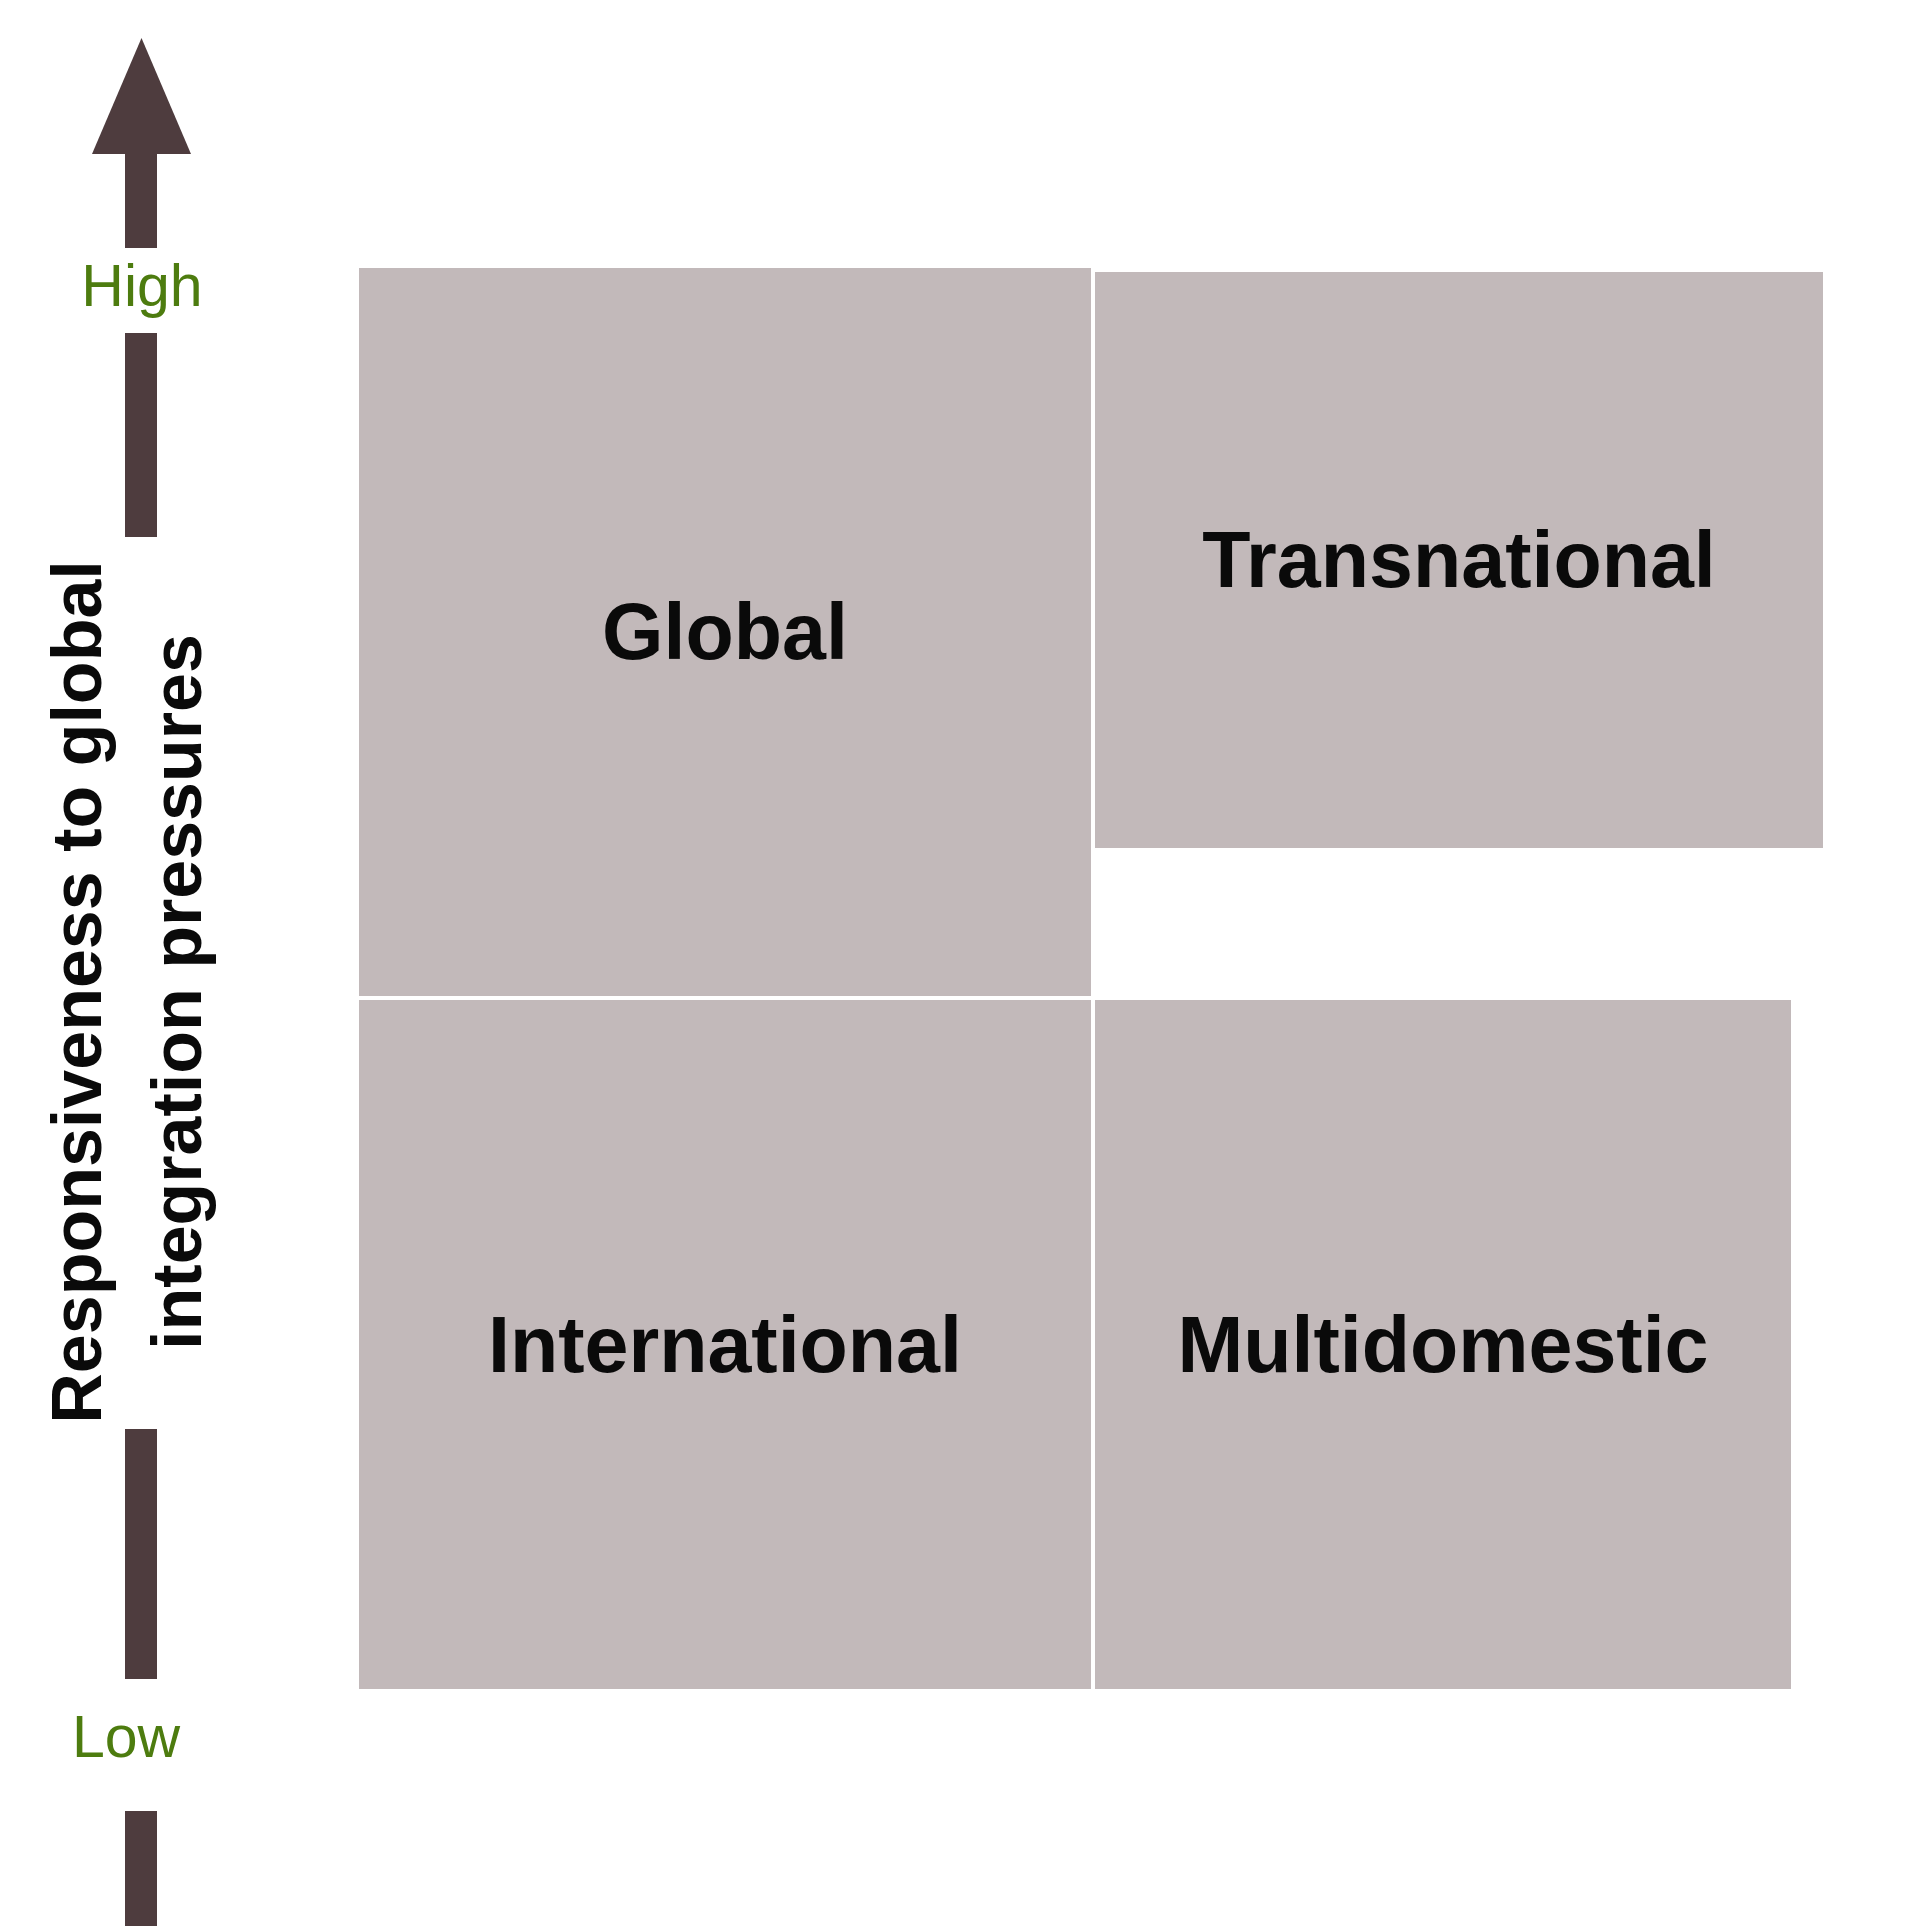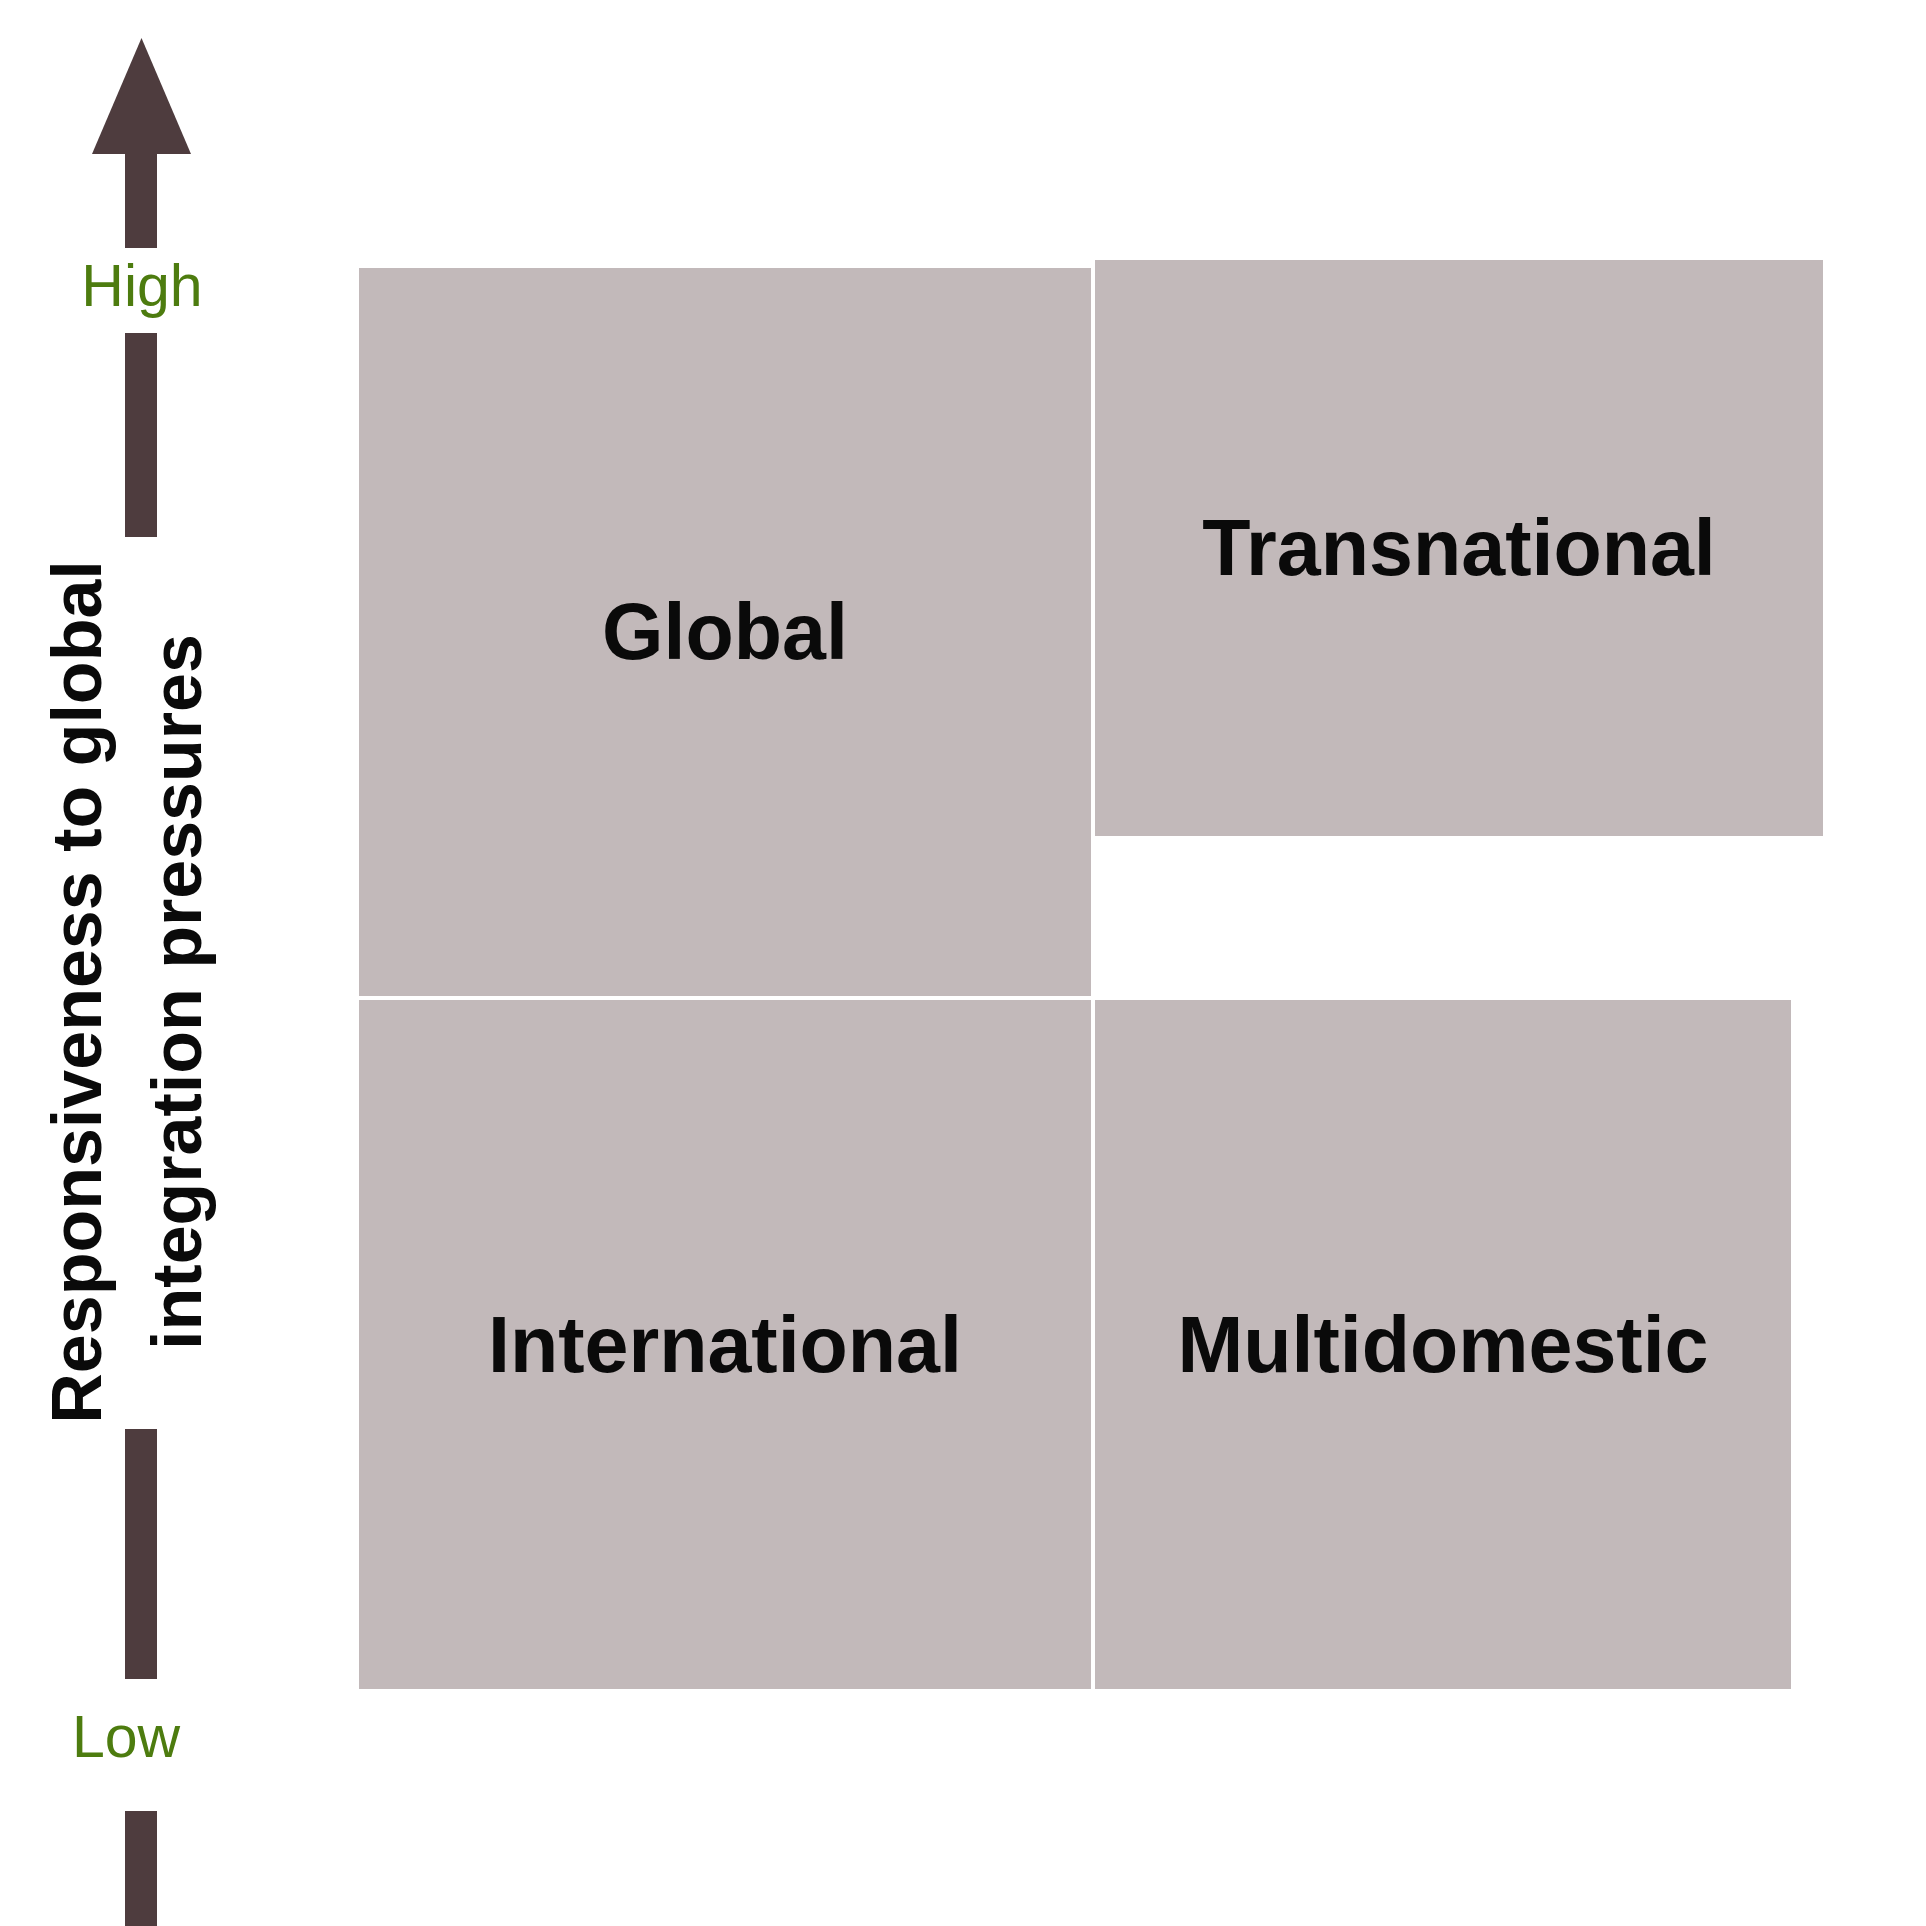--- a/index.html
+++ b/index.html
@@ -22,21 +22,21 @@
     align-items: center;
     justify-content: center;
   }
   .quad-label {
     font-size: 79px;
     font-weight: bold;
     color: #0a0a0a;
     white-space: nowrap;
   }
   #quad-tl { left: 359px;  top: 268px;  width: 732px; height: 728px; }
-  #quad-tr { left: 1095px; top: 260px;  width: 728px; height: 576px; }
+  #quad-tr { left: 1095px; top: 272px;  width: 728px; height: 576px; }
   #quad-bl { left: 359px;  top: 1000px; width: 732px; height: 689px; }
   #quad-br { left: 1095px; top: 1000px; width: 696px; height: 689px; }
 
   
   .bar { position: absolute; }
   .arrowhead-up {
     position: absolute;
     left: 92px; top: 38px;
     width: 99px; height: 116px;
     clip-path: polygon(50% 0, 100% 100%, 0 100%);

